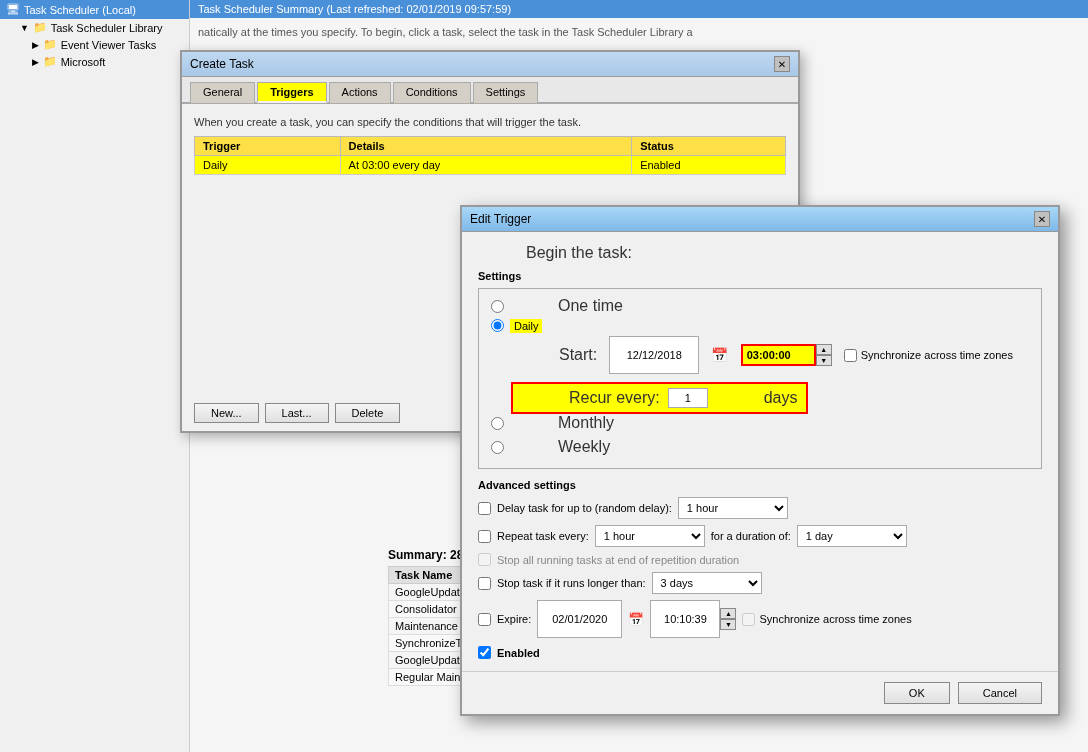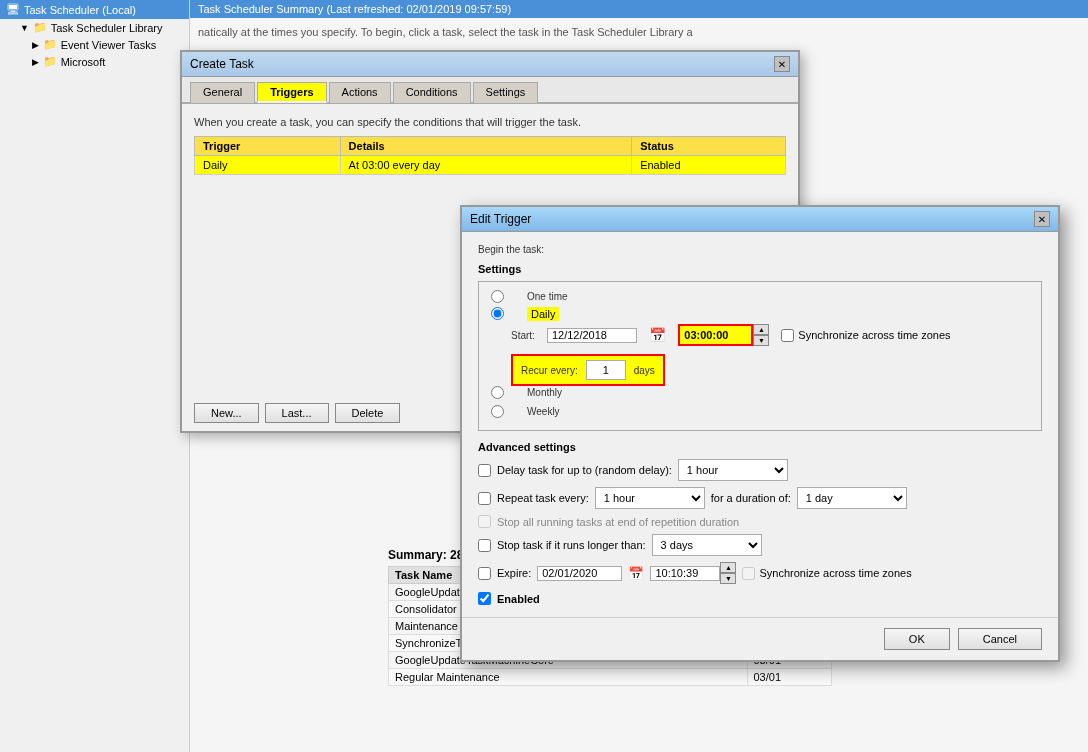--- a/index.html
+++ b/index.html
@@ -195,23 +195,24 @@
     .edit-body {
       padding: 12px 16px;
     }
     .form-row {
       display: flex;
       align-items: center;
       margin-bottom: 8px;
       gap: 8px;
     }
     .form-label {
-      font-size: 10px;
+      font-size: 16px;
       color: #333;
       white-space: nowrap;
+      margin-left: 48px;
     }
     .dropdown-wide {
       flex: 1;
       height: 22px;
       border: 1px solid #aaa;
       background: white;
       font-size: 11px;
       padding: 1px 4px;
     }
     .section-title {
@@ -220,44 +221,45 @@
       margin: 6px 0 6px 0;
     }
     .settings-box {
       border: 1px solid #aaa;
       padding: 8px 12px;
       margin-bottom: 8px;
     }
     .radio-row {
       display: flex;
       align-items: center;
-      gap: 23px;
+      gap: 6px;
       margin-bottom: 4px;
       font-size: 11px;
     }
     .radio-row input[type=radio] { margin: 0; }
     .radio-label-highlighted {
       background: #ffff00;
       padding: 1px 4px;
     }
     .start-row {
       display: flex;
       align-items: center;
       gap: 12px;
       margin-left: 20px;
       margin-bottom: 8px;
       font-size: 11px;
     }
     .date-input {
       border: 1px solid #aaa;
       background: white;
-      height: 15px;
+      height: 38px;
       padding: 1px 4px;
       font-size: 11px;
       width: 90px;
+      text-align: center;
     }
     .time-input {
       border: 2px solid #ff0000;
       background: #ffff00;
       height: 22px;
       padding: 1px 4px;
       font-size: 11px;
       width: 75px;
       font-weight: bold;
     }

